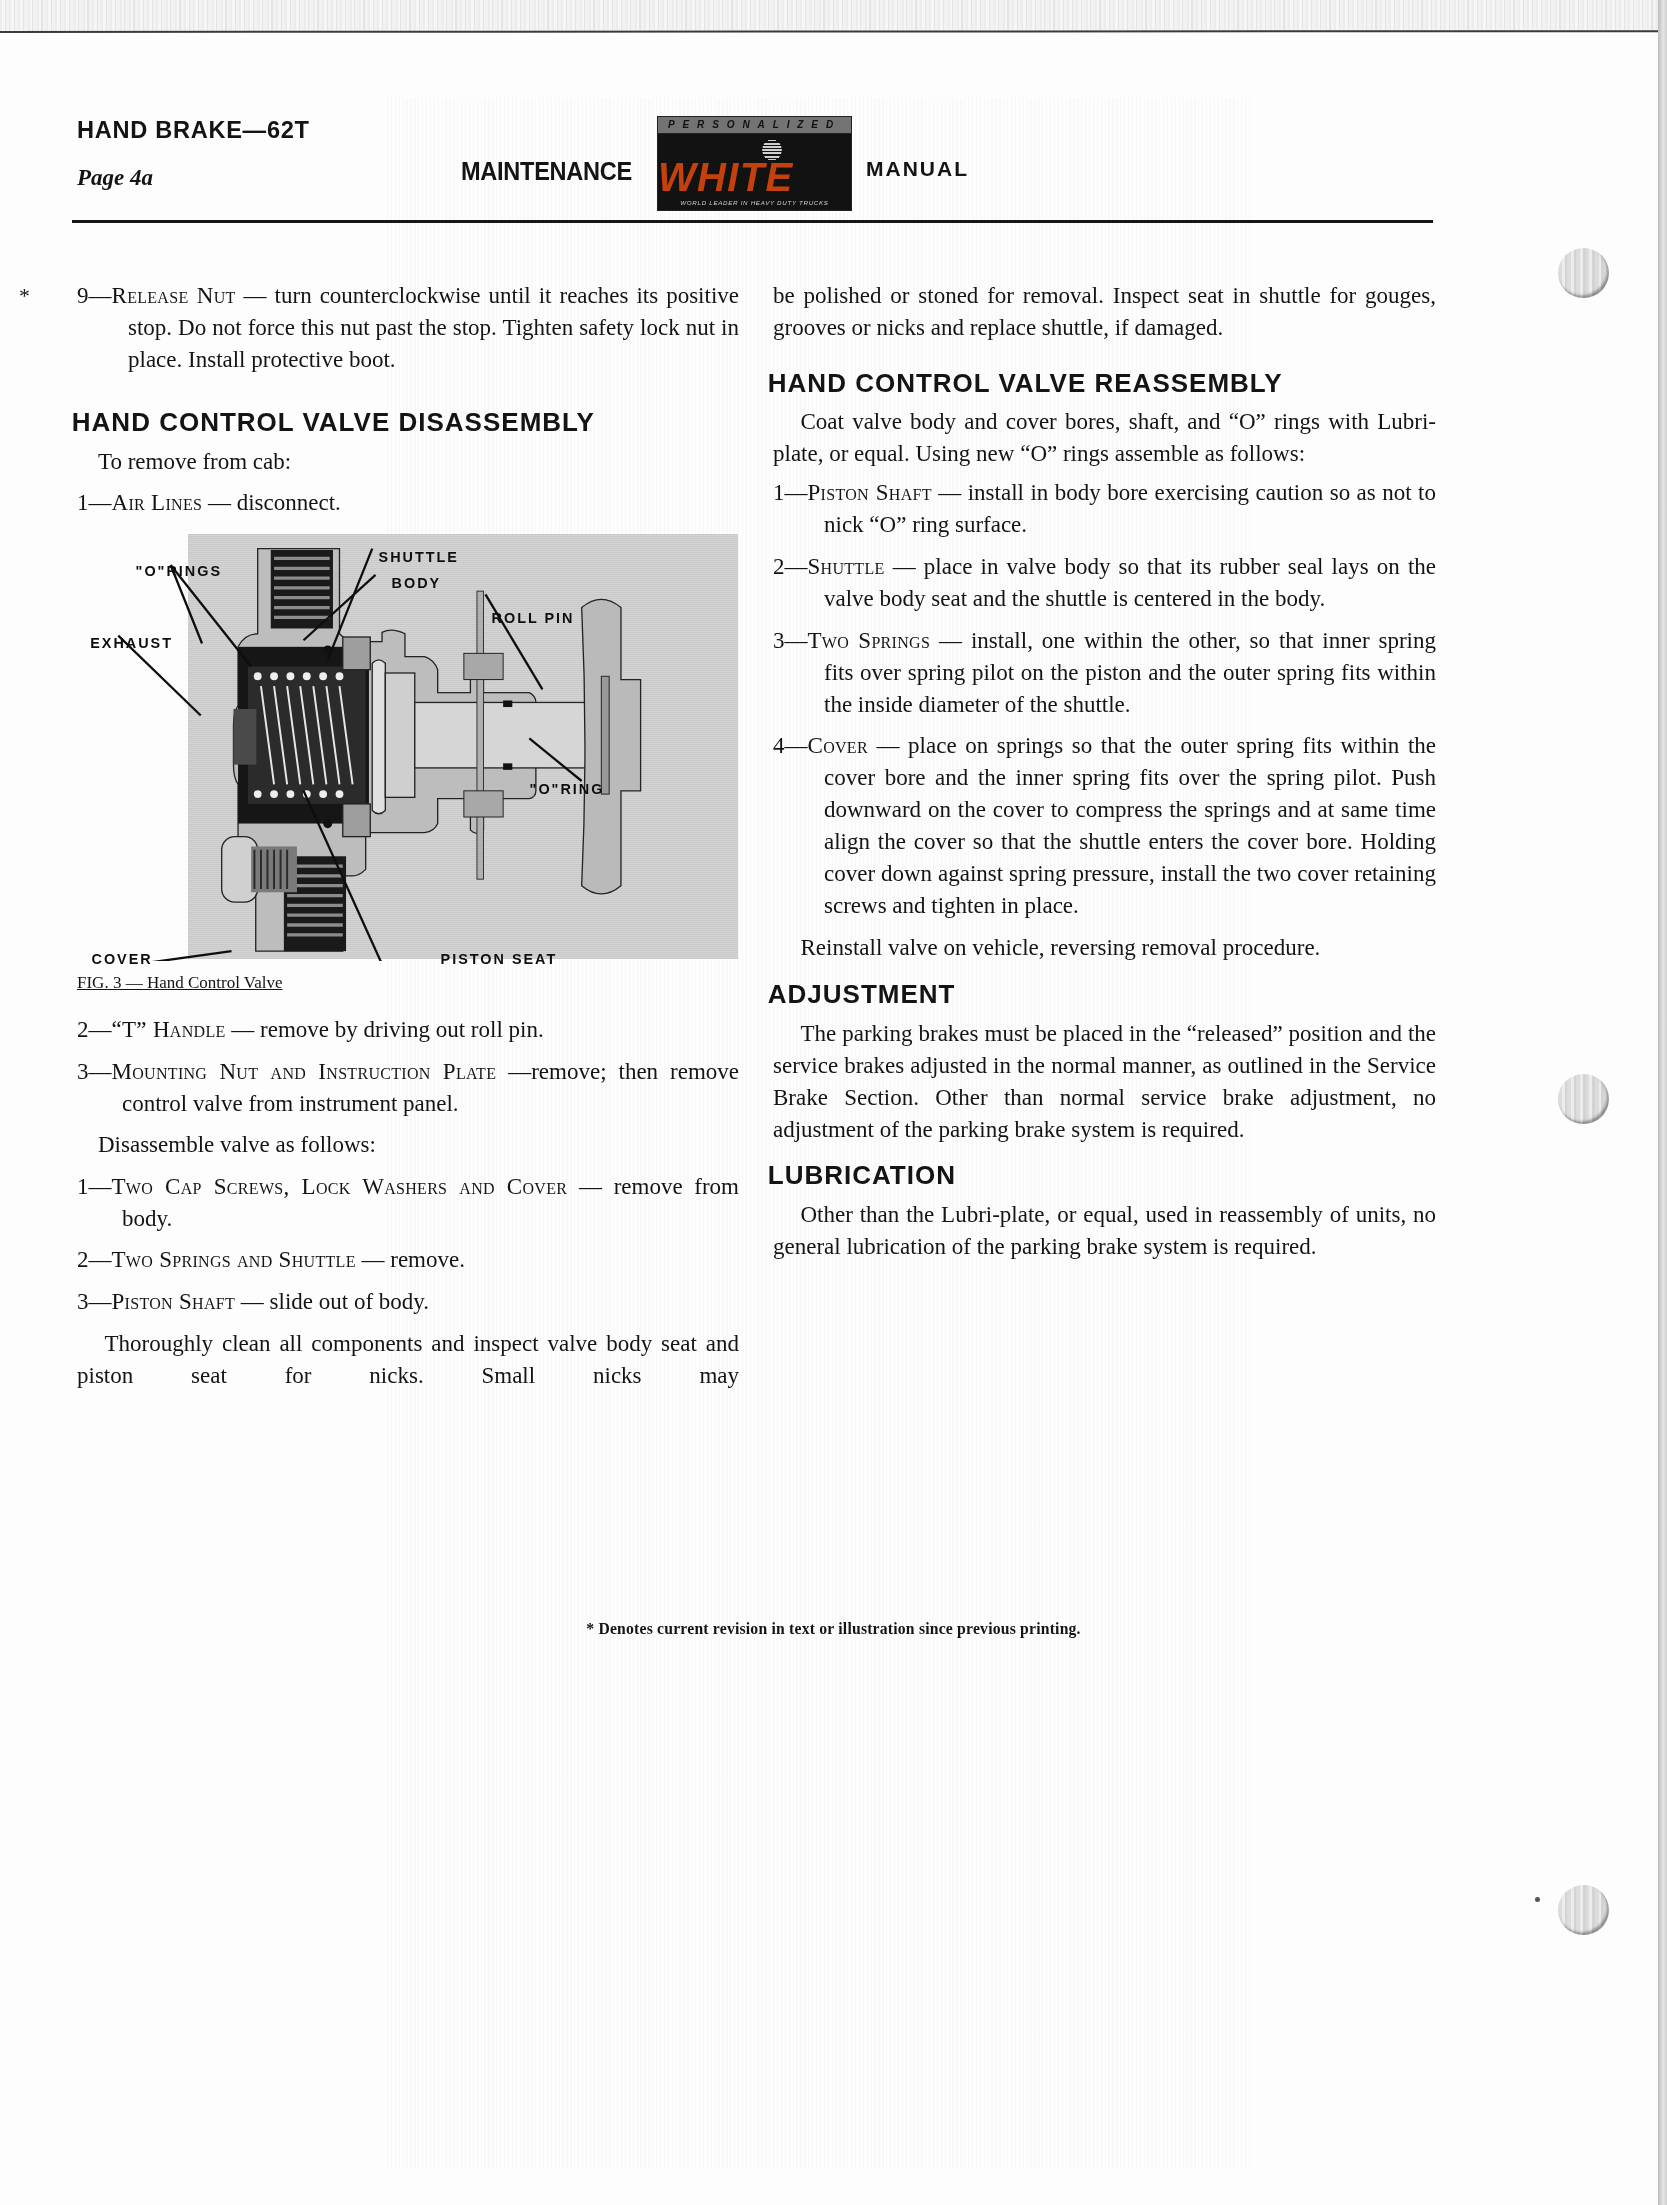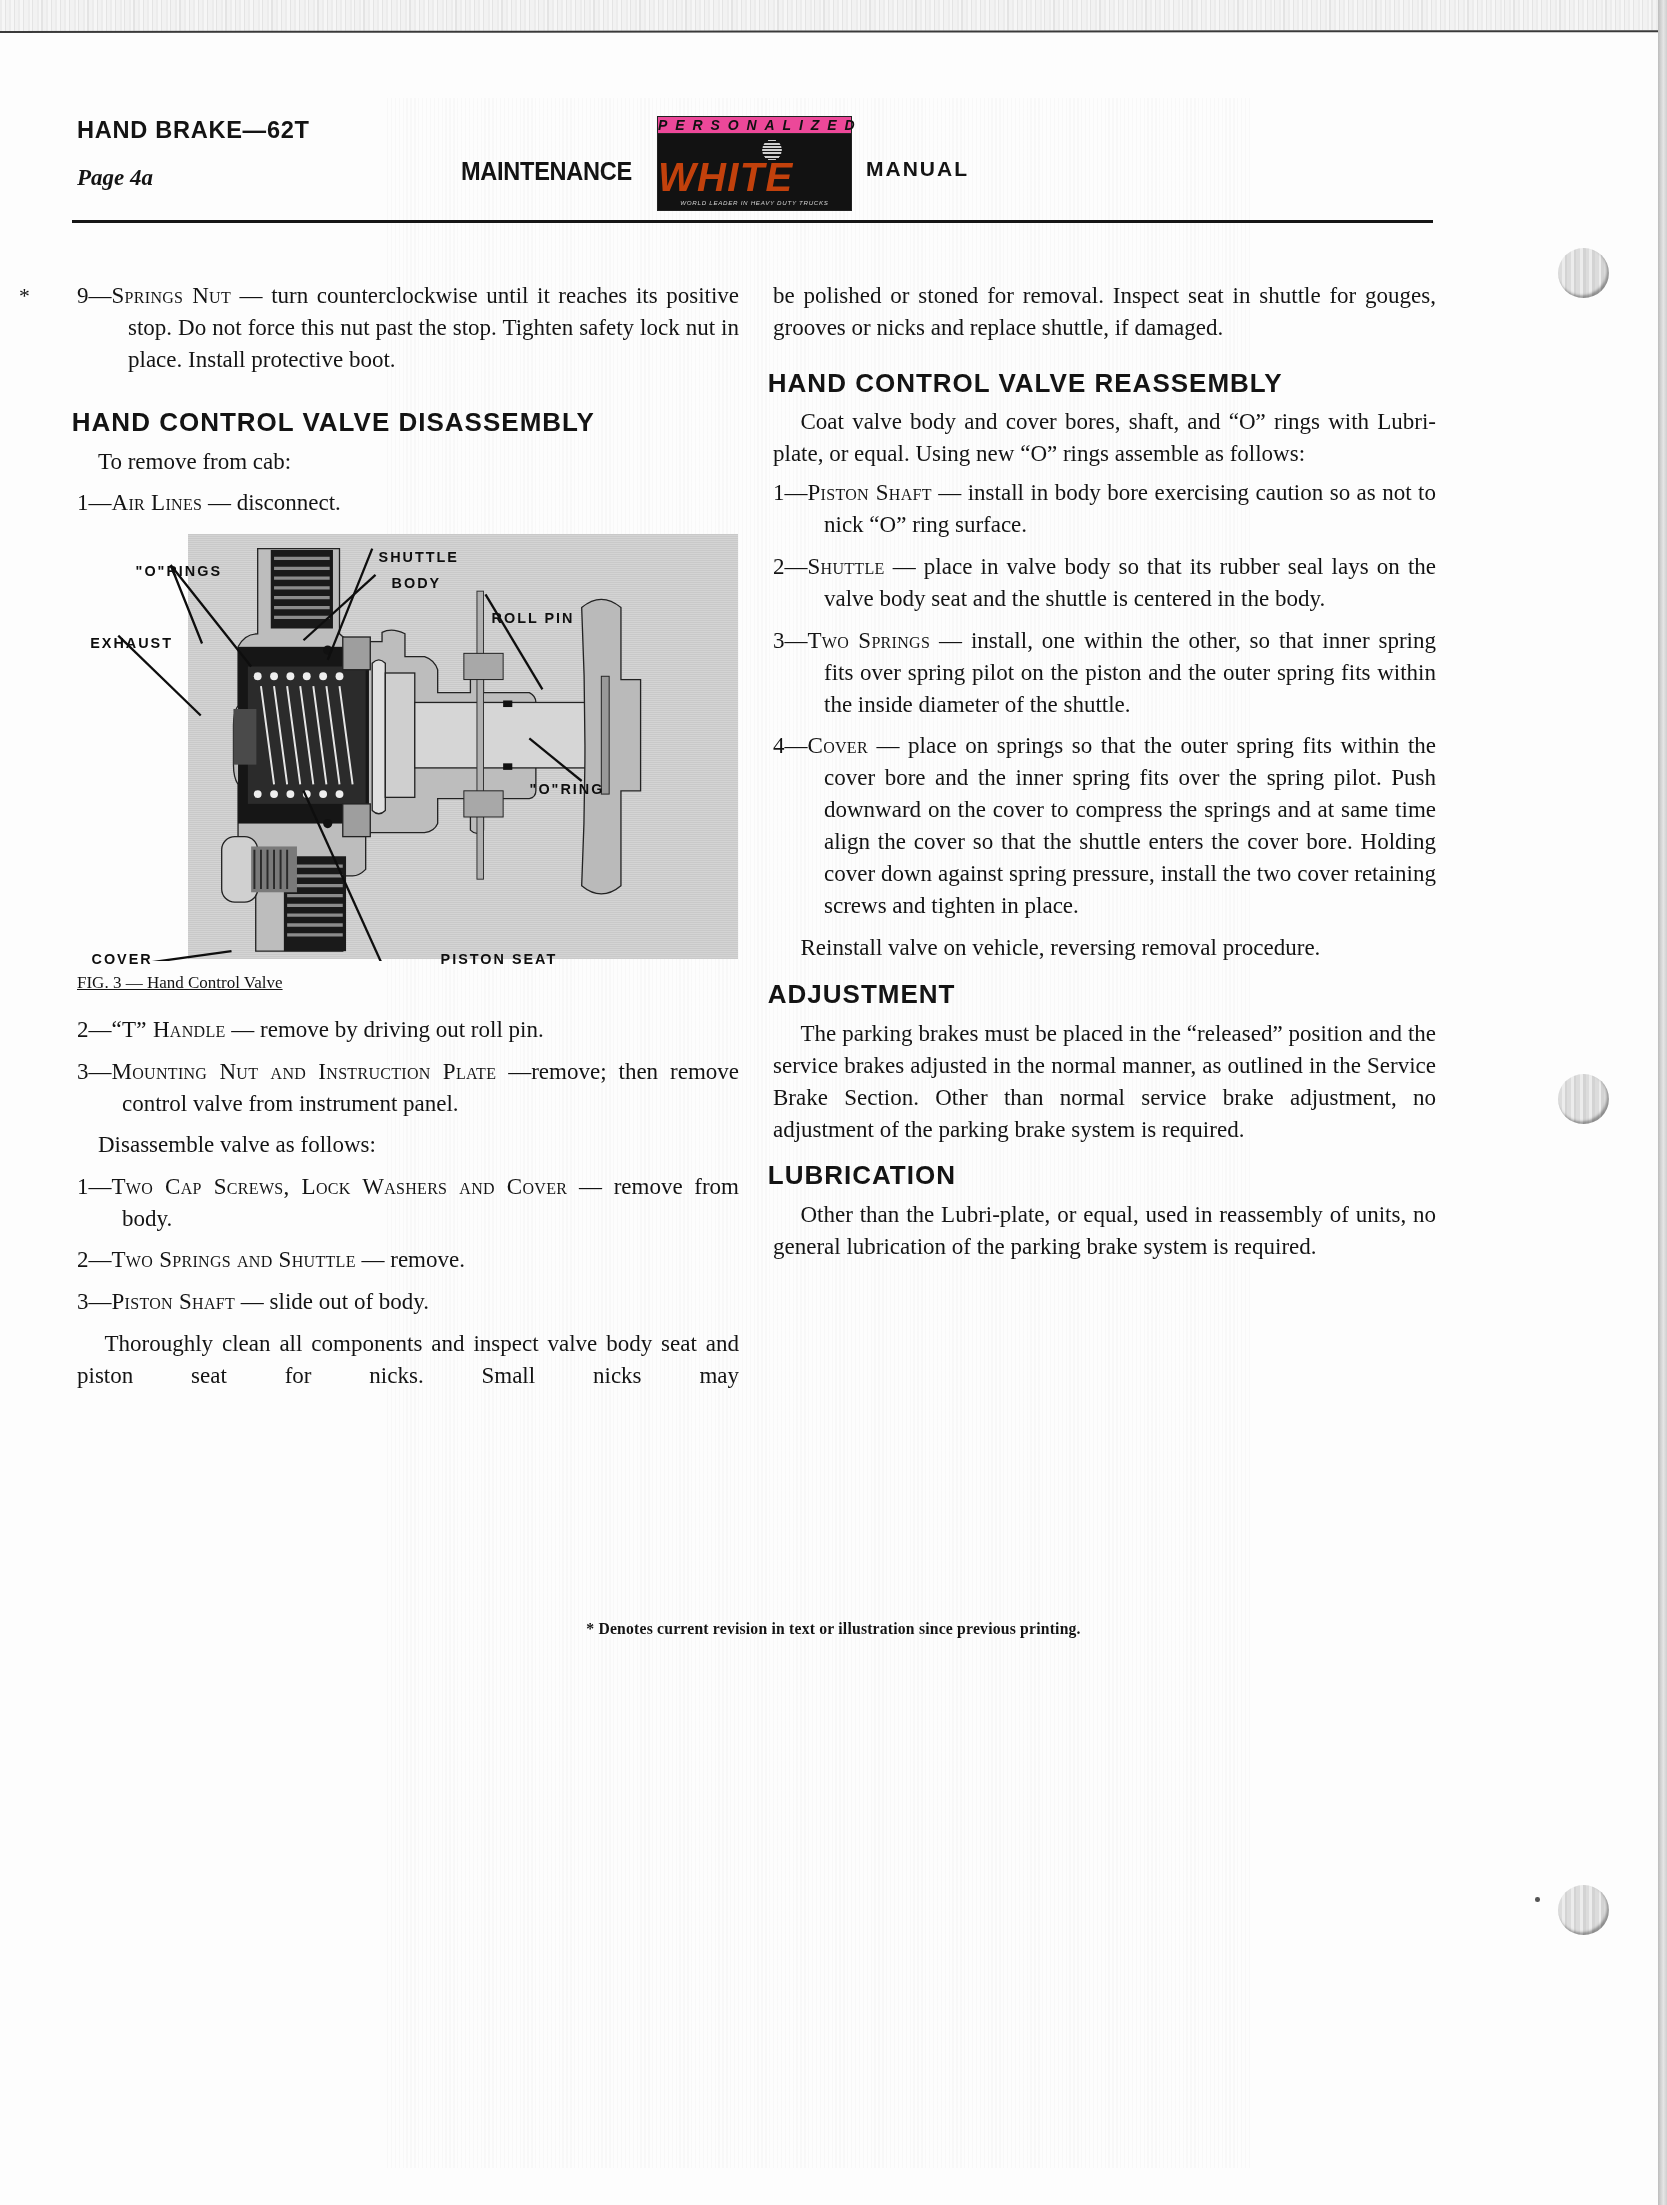--- a/index.html
+++ b/index.html
@@ -46,24 +46,24 @@
   }
   .hdr-manual {
     position: absolute; left: 866px; top: 157px;
     font-family: "Liberation Sans", sans-serif; font-weight: bold; font-size: 21px; letter-spacing: 2px;
   }
   .logo {
     position: absolute; left: 657px; top: 116px; width: 193px; height: 93px;
     background: #121212; border: 1.3px solid #222;
   }
   .logo-band {
-    position: absolute; left: 0; top: 0; right: 0; height: 16.4px; background: #ec4899;
+    position: absolute; left: 0; top: 0; right: 0; height: 16.4px; background: #737373;
     border-bottom: 1.3px solid #222;
     font-family: "Liberation Sans", sans-serif; font-weight: bold; font-style: italic;
-    font-size: 14px; letter-spacing: 7.9px; text-align: center; line-height: 16.4px; color: #111;
+    font-size: 10px; letter-spacing: 7.9px; text-align: center; line-height: 16.4px; color: #111;
   }
   .logo-globe {
     position: absolute; left: 104px; top: 22px; width: 19.7px; height: 22px; border-radius: 50%;
     background:
       repeating-linear-gradient(0deg, #cfcfcf 0 2px, #121212 2px 3.3px),
       #cfcfcf;
     -webkit-mask: radial-gradient(circle, #000 68%, transparent 70%);
             mask: radial-gradient(circle, #000 68%, transparent 70%);
   }
   .logo-word {
@@ -135,21 +135,21 @@
   <div class="logo-globe"></div>
   <div class="logo-word">WHITE</div>
   <div class="logo-tag">WORLD LEADER IN HEAVY DUTY TRUCKS</div>
 </div>
 <div class="hdr-manual">MANUAL</div>
 <div class="hdr-rule"></div>
 
 <div class="col col-left">
   <p class="item">
     <span class="asterisk">*</span>
-    <span class="num">9—</span><span class="term">Springs Nut</span><span> — turn counterclockwise until it reaches its positive stop. Do not force this nut past the stop. Tighten safety lock nut in place. Install protective boot.</span>
+    <span class="num">9—</span><span class="term">Release Nut</span><span> — turn counterclockwise until it reaches its positive stop. Do not force this nut past the stop. Tighten safety lock nut in place. Install protective boot.</span>
   </p>
 
   <div class="h2">HAND CONTROL VALVE DISASSEMBLY</div>
   <p class="plain">To remove from cab:</p>
   <p class="item" style="padding-left:45px;text-indent:-45px;">
     <span class="num">1—</span><span class="term">Air Lines</span><span> — disconnect.</span>
   </p>
 
   <div class="figure">
     <div class="fig-panel"></div>

